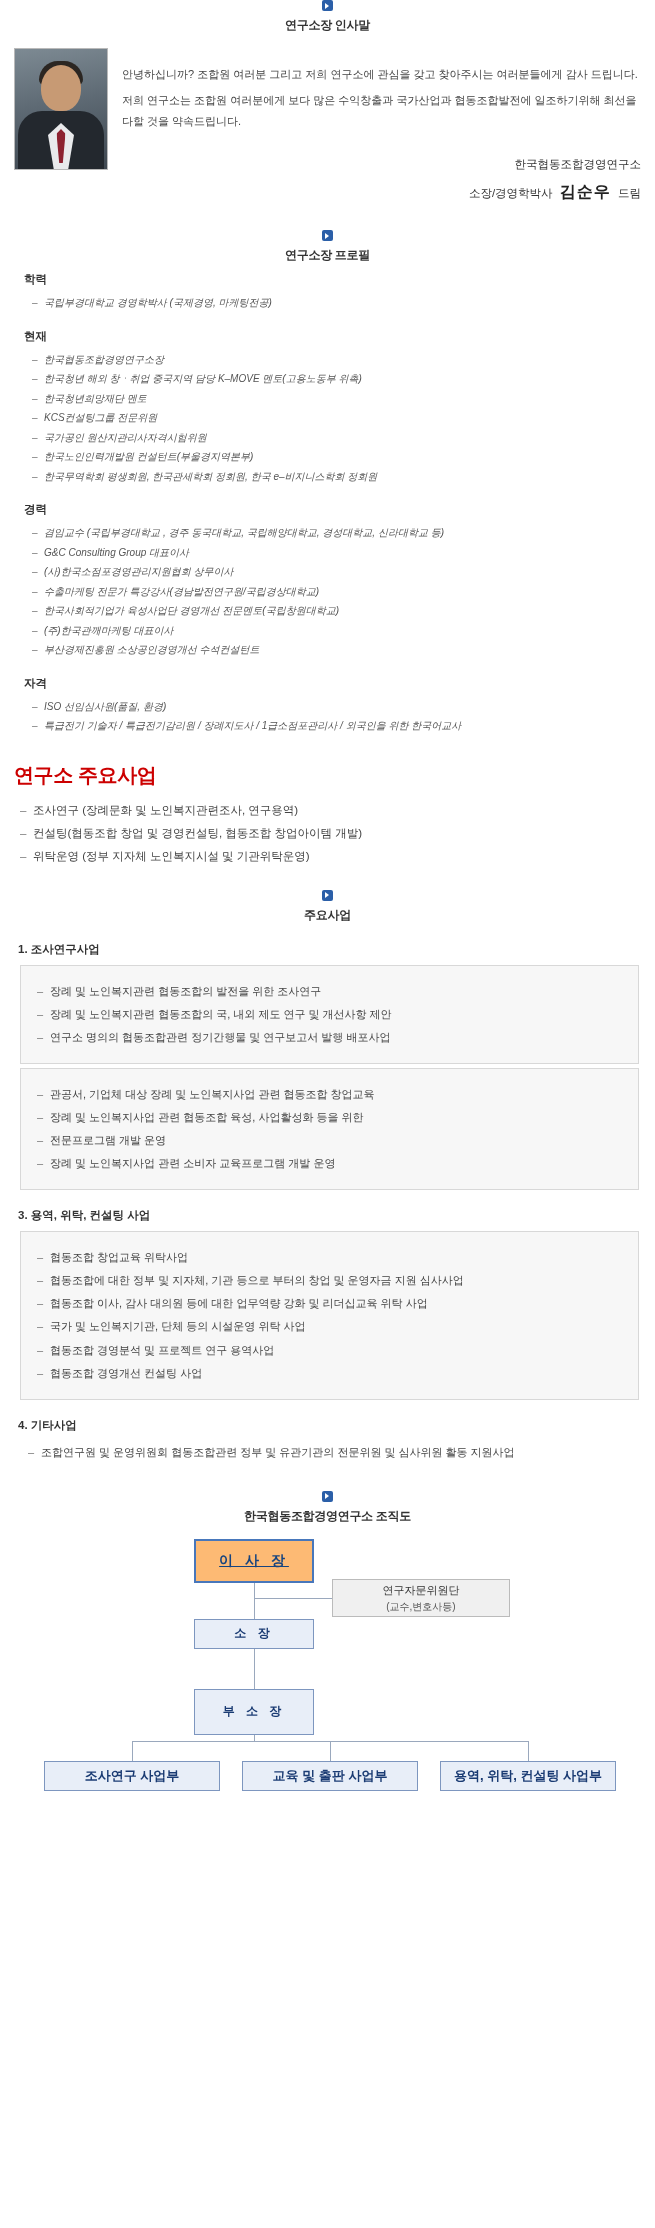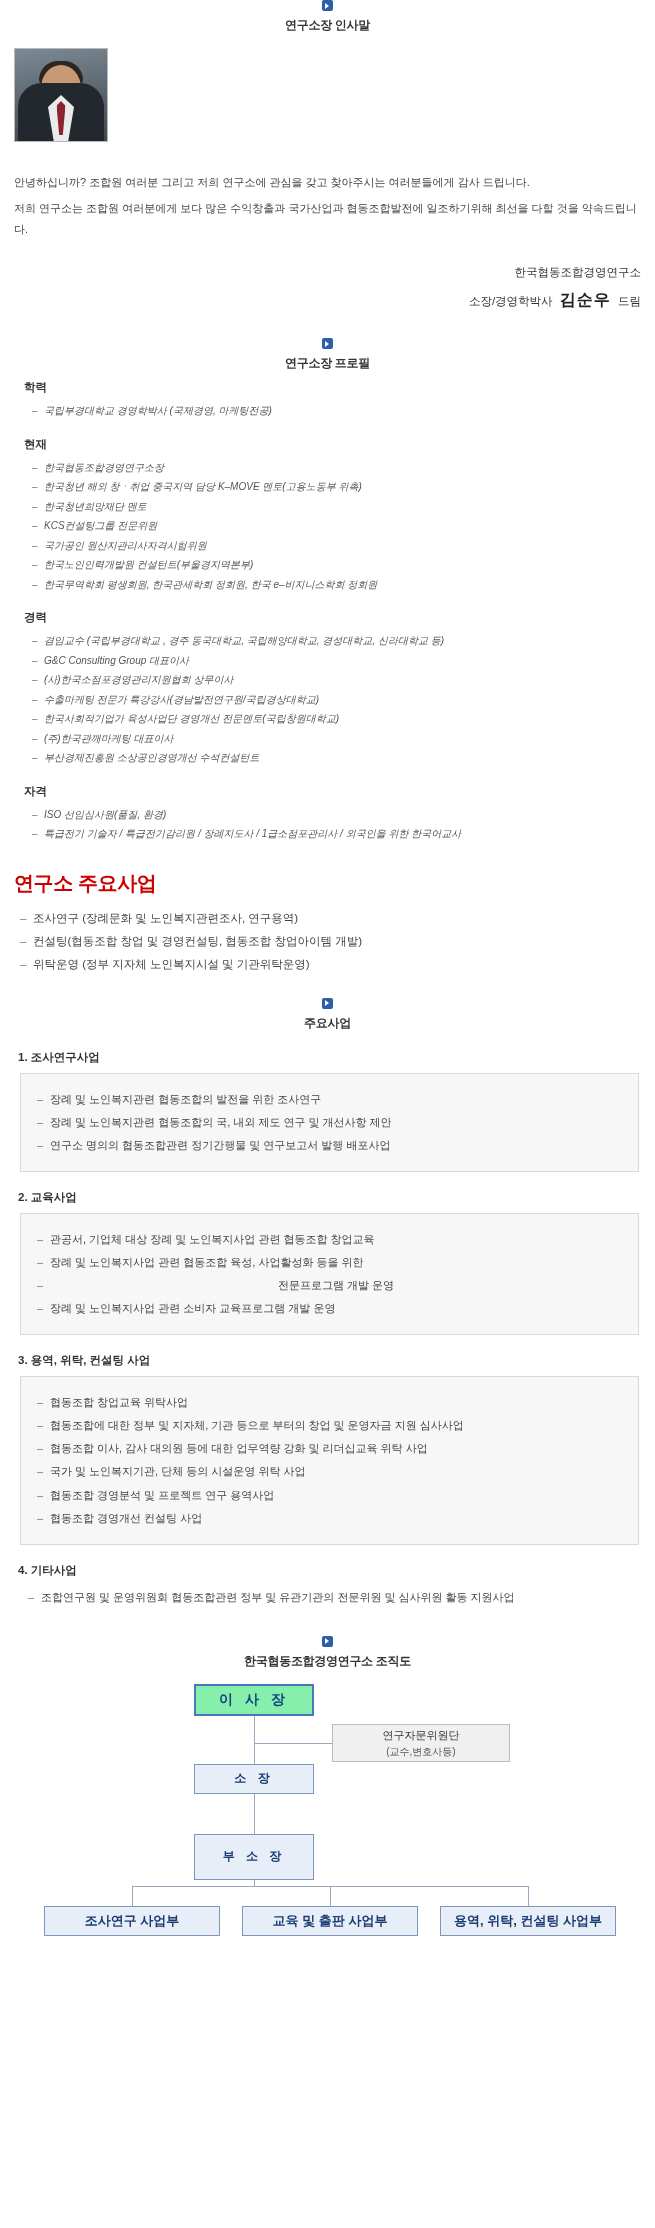--- a/index.html
+++ b/index.html
@@ -22,21 +22,21 @@
   }
   .hdr .sq:after{
     content:"";position:absolute;left:3px;top:2.5px;
     border-left:4px solid #ffffff;
     border-top:3px solid transparent;
     border-bottom:3px solid transparent;
   }
   .hdr .t{font-size:12px;font-weight:bold;color:#333;letter-spacing:-0.3px;}
 
   
-  .greet{display:flex;gap:14px;padding-top:6px;flex-direction:column;}
+  .greet{display:flex;gap:14px;padding-top:6px;}
   .photo{
     width:92px;height:120px;flex:0 0 92px;
     border:1px solid #b9b9b9;
     background:linear-gradient(170deg,#7d8a93 0%,#5e6a74 45%,#3e4750 100%);
     position:relative;overflow:hidden;
   }
   .photo .face{
     position:absolute;left:50%;top:16px;transform:translateX(-50%);
     width:40px;height:46px;border-radius:50% 50% 45% 45%;
     background:#c79a74;
@@ -118,22 +118,22 @@
     position:relative;margin:14px 8px 26px 8px;height:300px;
   }
   .node{
     position:absolute;box-sizing:border-box;
     border:1px solid #7d96bf;background:#e8eef8;
     color:#1a3b73;font-weight:bold;text-align:center;
     display:flex;align-items:center;justify-content:center;
     font-size:12px;letter-spacing:4px;
   }
   .node.top{
-    left:172px;top:0;width:120px;height:32px;
-    background:#86efac;border:2px solid #4877bb;color:#16447f;font-size:14px;
+    left:172px;top:0;width:120px;height:44px;
+    background:#fdba74;border:2px solid #4877bb;color:#16447f;font-size:14px;text-decoration:underline;
   }
   .node.mid{left:172px;top:80px;width:120px;height:30px;}
   .node.vice{left:172px;top:150px;width:120px;height:46px;}
   .node.side{
     left:310px;top:40px;width:178px;height:38px;
     letter-spacing:0;font-size:10.5px;font-weight:normal;color:#333;
     background:#f0f0f0;border:1px solid #bbbbbb;line-height:1.5;flex-direction:column;
   }
   .node.side .l1{font-size:11px;color:#333;}
   .node.side .l2{font-size:10px;color:#555;}
@@ -249,26 +249,25 @@
       <div class="box">
         <ul>
           <li>장례 및 노인복지관련 협동조합의 발전을 위한 조사연구</li>
           <li>장례 및 노인복지관련 협동조합의 국, 내외  제도 연구 및 개선사항  제안</li>
           <li>연구소 명의의 협동조합관련 정기간행물 및 연구보고서 발행 배포사업</li>
         </ul>
       </div>
     </div>
 
     <div class="biz">
-      <div class="num">2. 교육사업</div>
       <div class="box">
         <ul>
           <li>관공서, 기업체 대상 장례 및 노인복지사업 관련 협동조합 창업교육</li>
           <li>장례 및 노인복지사업 관련 협동조합 육성, 사업활성화 등을 위한</li>
-          <li style="padding-left:13px;list-style:none;text-align:center;">전문프로그램 개발 운영</li>
+          <li style="padding-left:13px;list-style:none;">전문프로그램 개발 운영</li>
           <li>장례 및 노인복지사업 관련 소비자 교육프로그램 개발 운영</li>
         </ul>
       </div>
     </div>
 
     <div class="biz">
       <div class="num">3. 용역, 위탁, 컨설팅 사업</div>
       <div class="box">
         <ul>
           <li>협동조합 창업교육 위탁사업</li>

